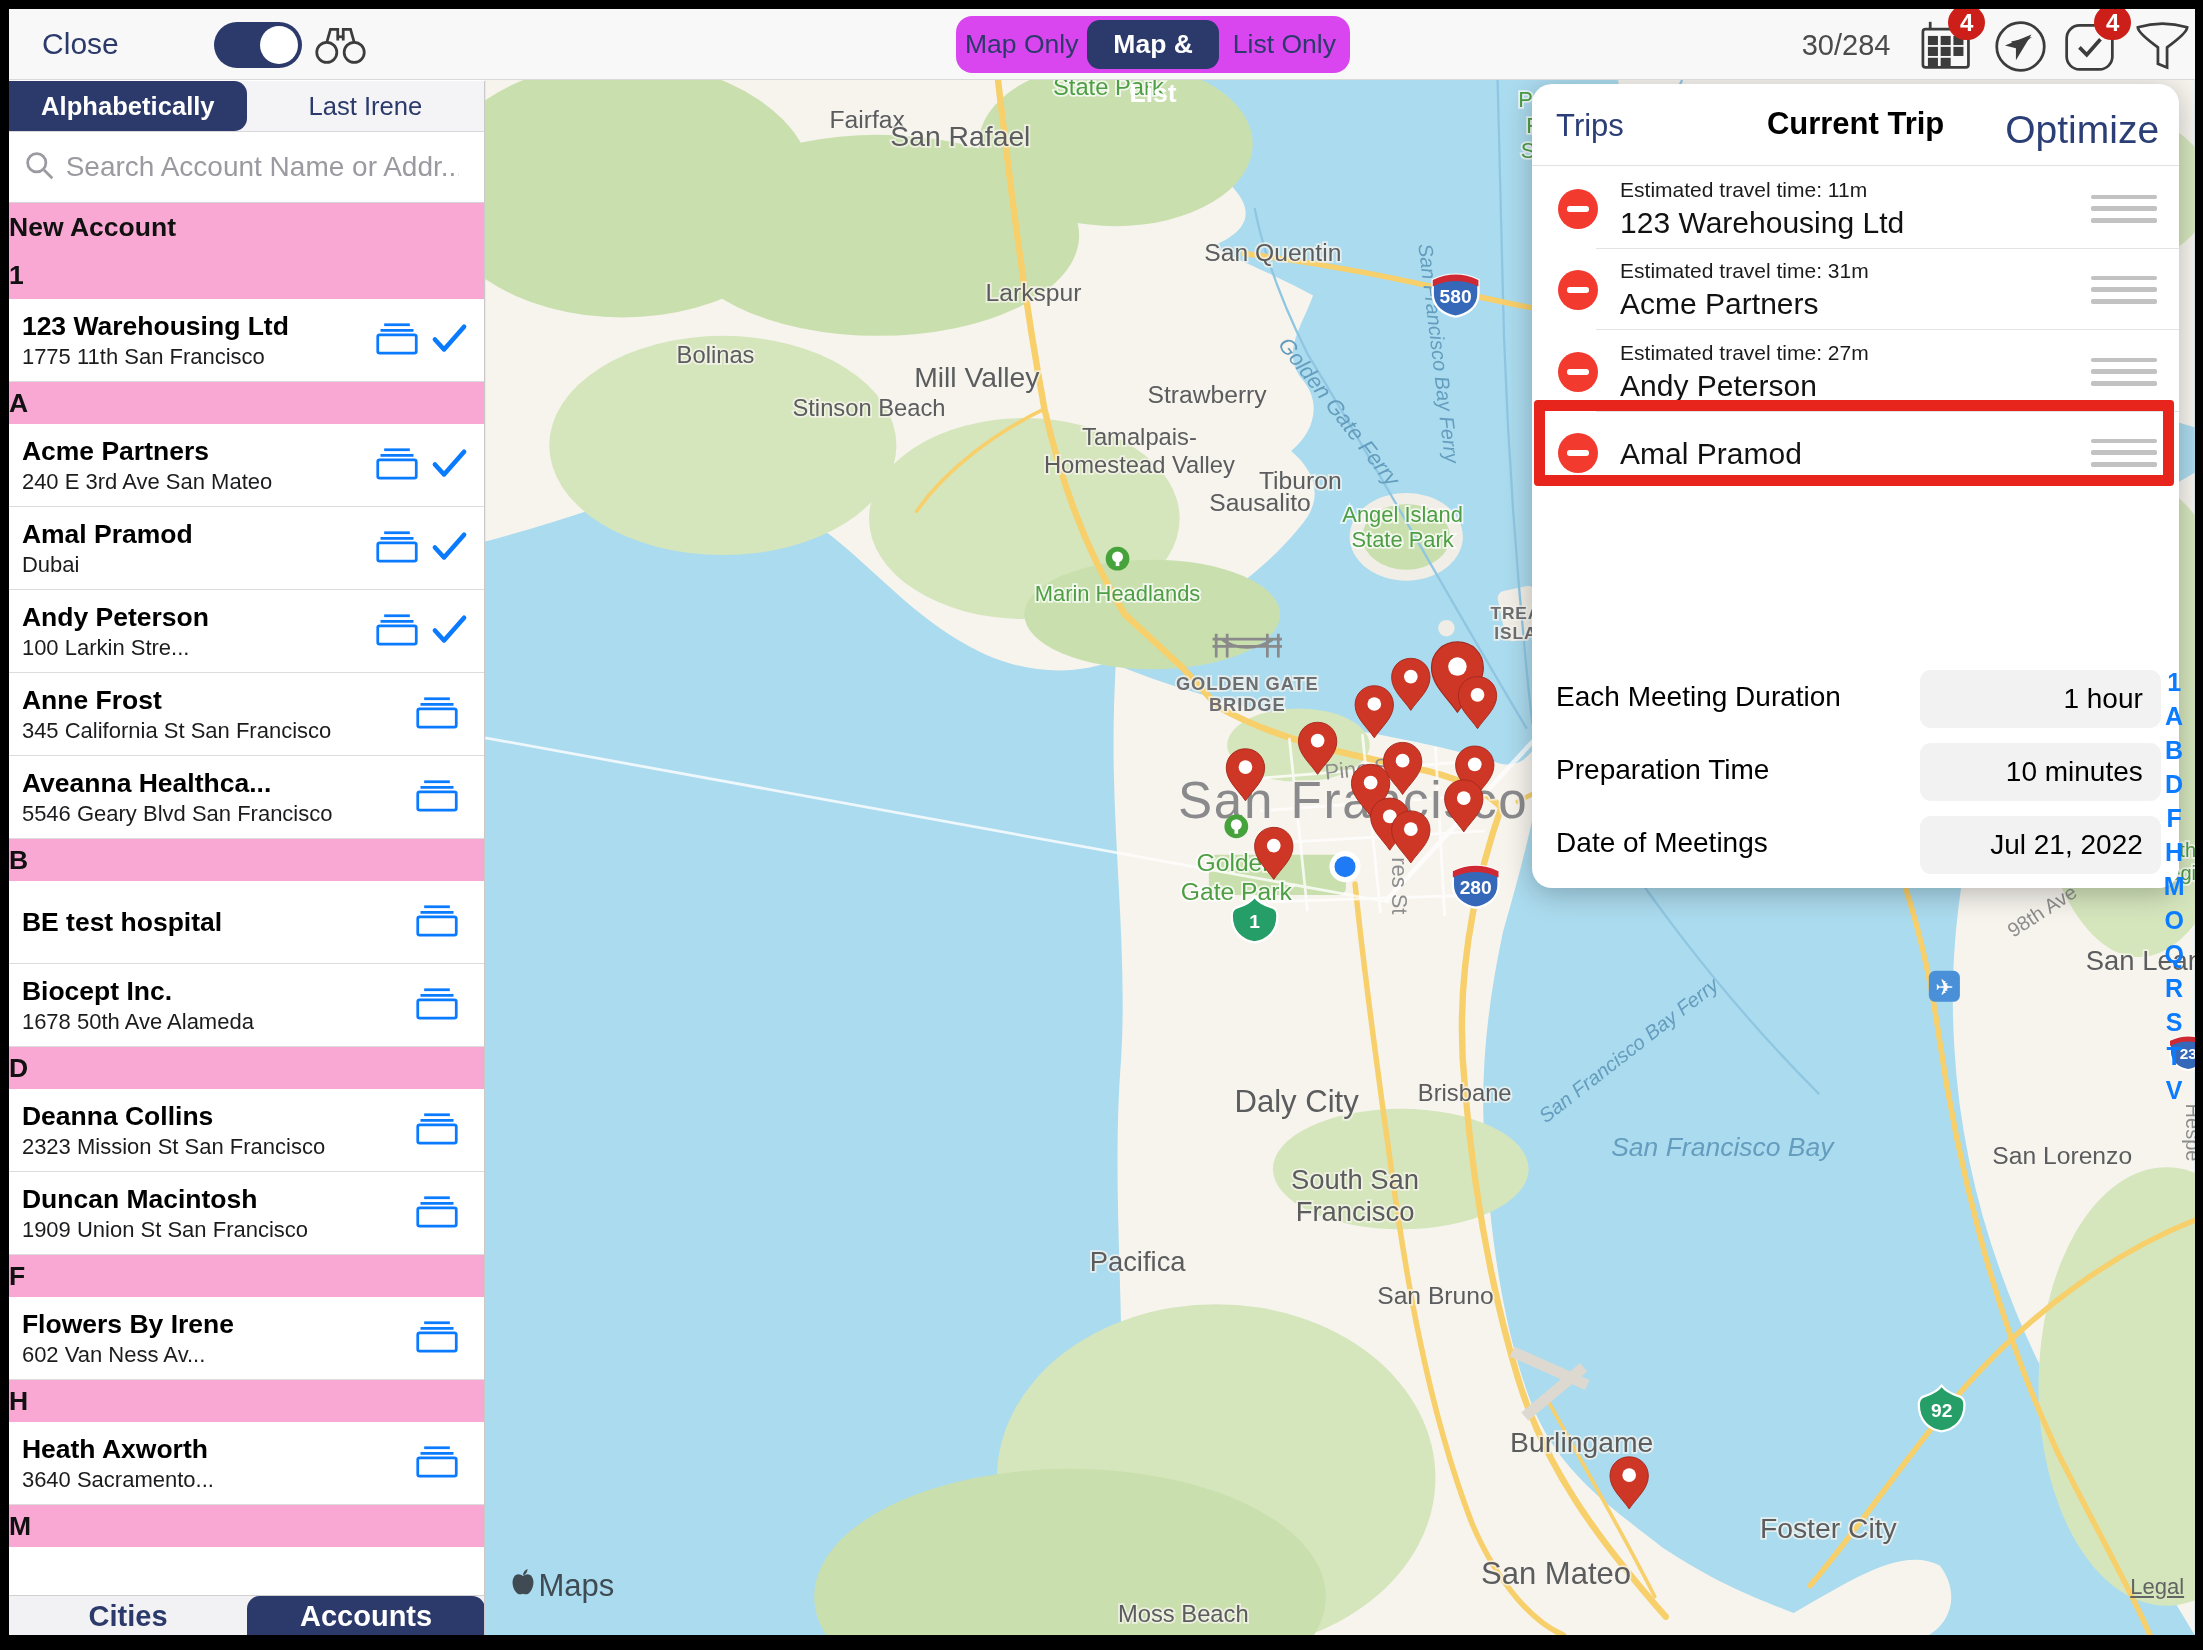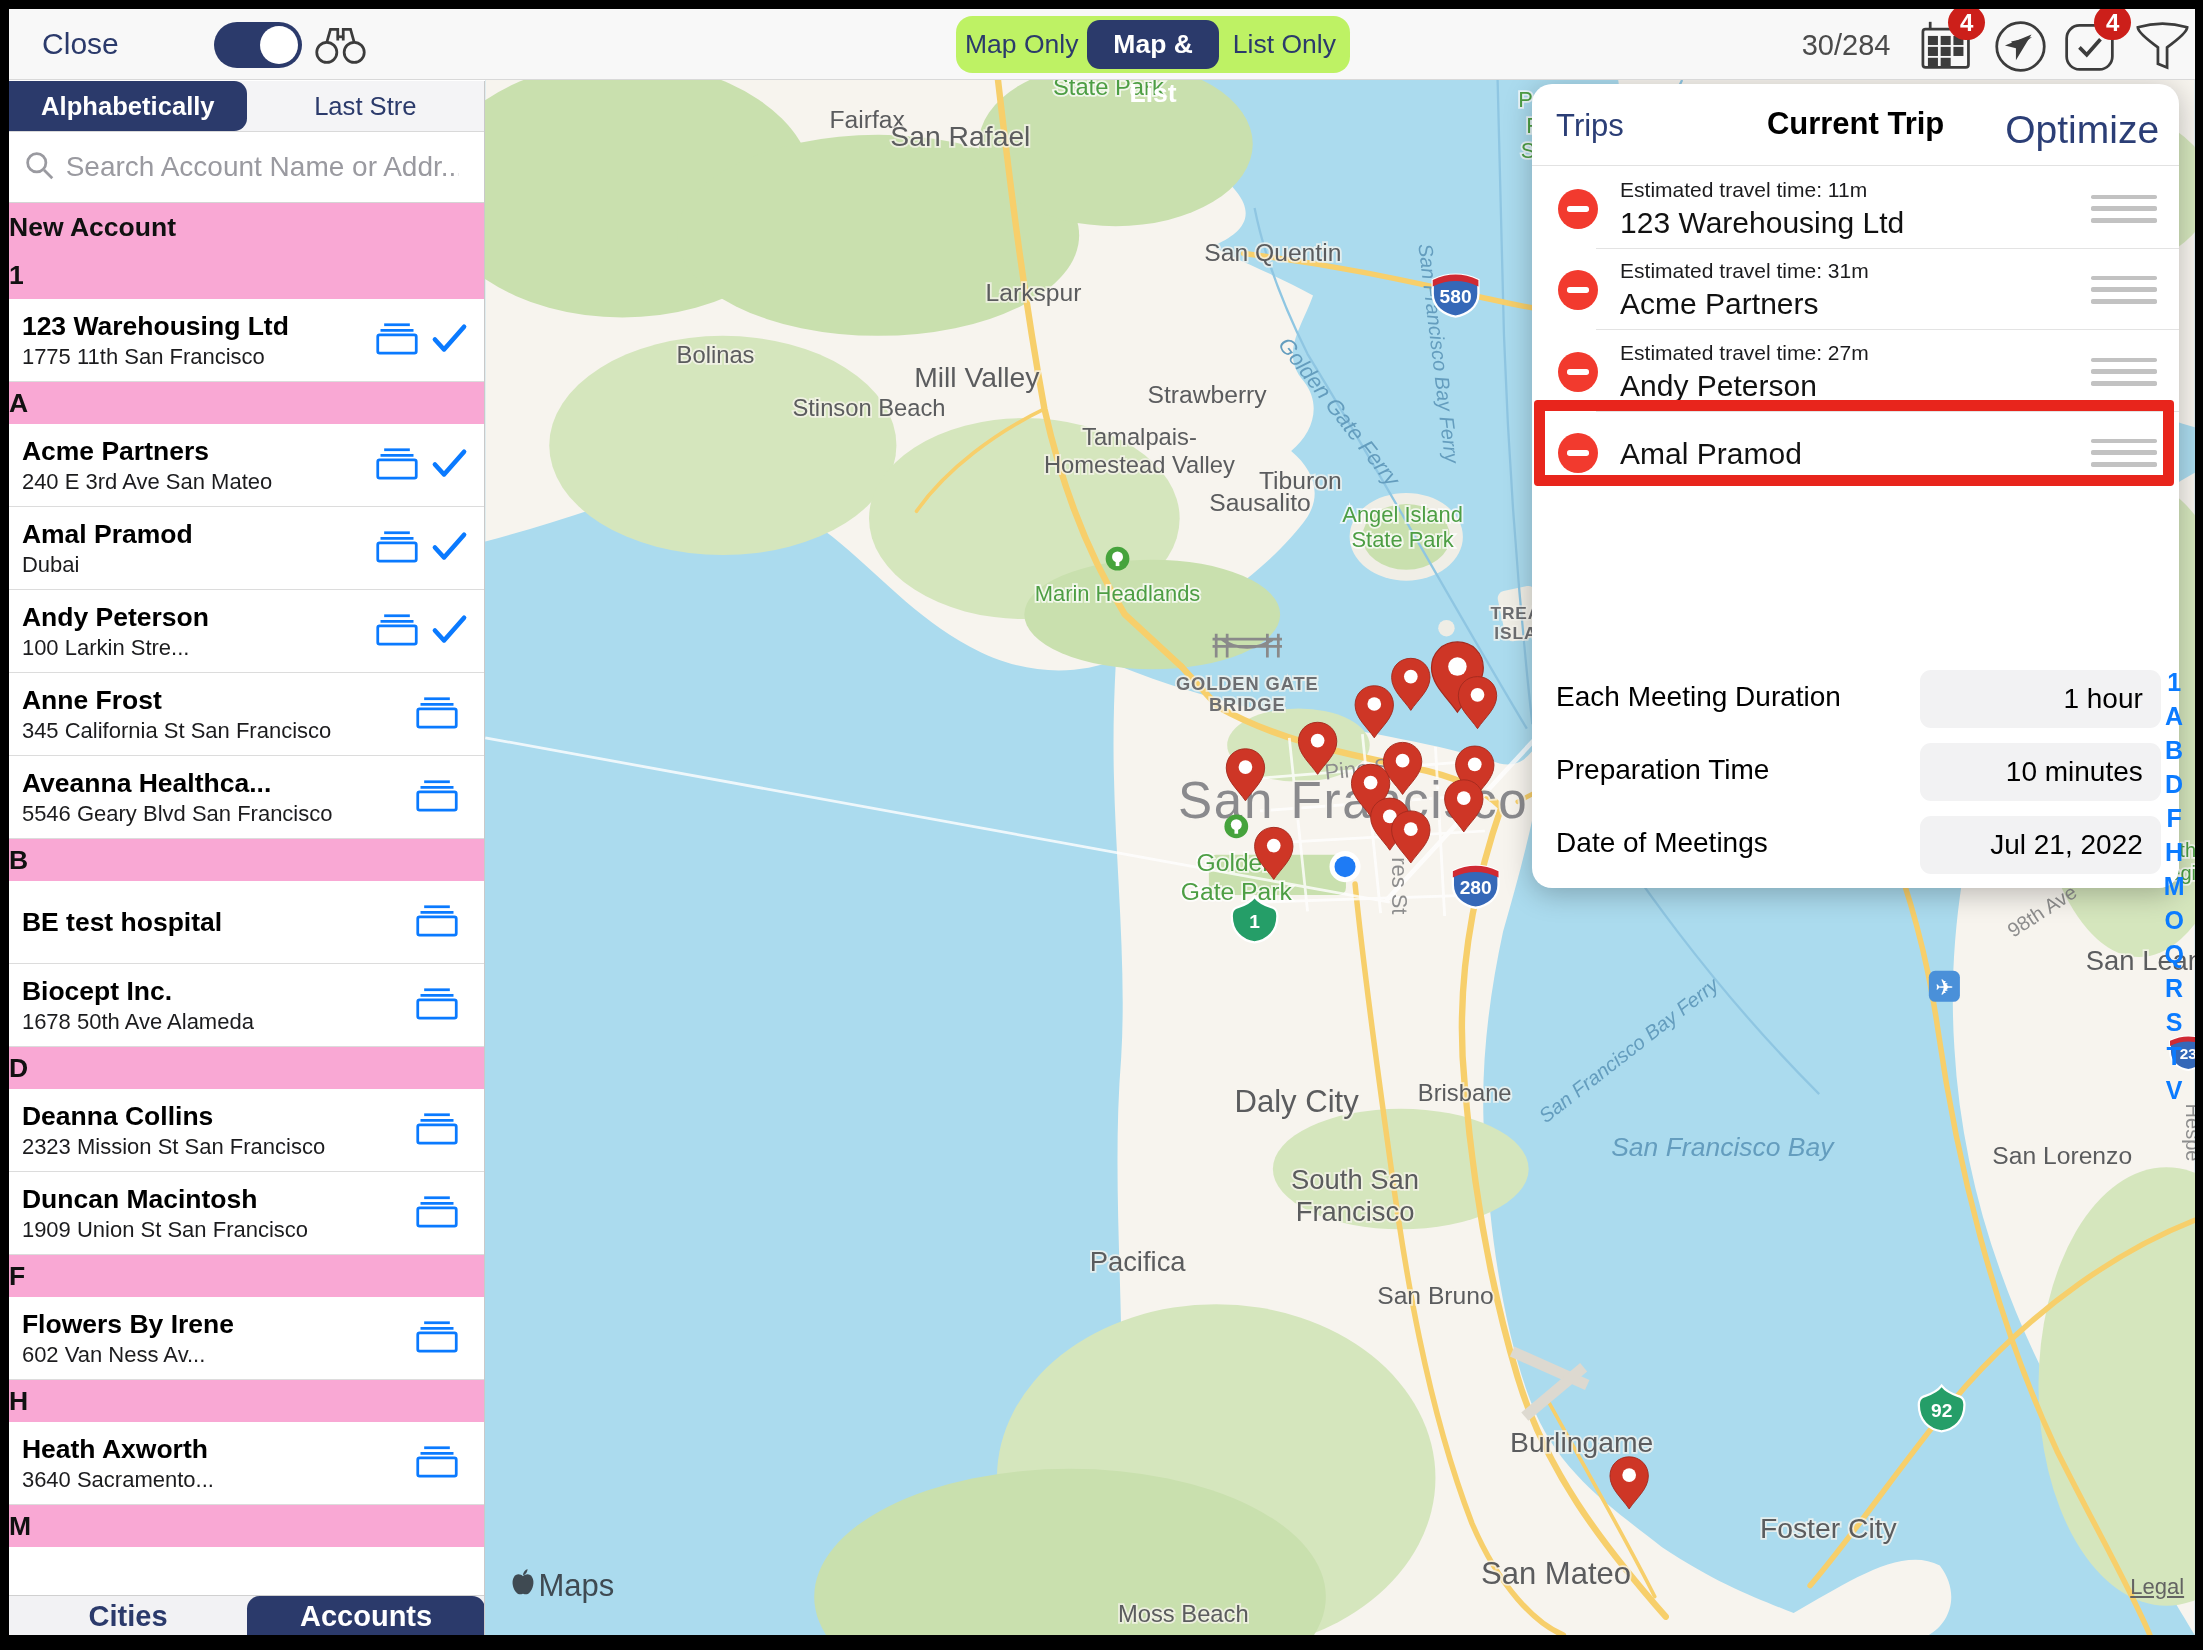--- a/index.html
+++ b/index.html
@@ -5,21 +5,21 @@
   * { margin:0; padding:0; box-sizing:border-box; }
   html,body { width:2204px; height:1650px; background:#000; font-family:"Liberation Sans", sans-serif; overflow:hidden; }
   #app { position:absolute; left:9.1px; top:9.1px; width:2186px; height:1626px; background:#fff; overflow:hidden; }
 
   
   #topbar { position:absolute; left:0; top:0; width:2186px; height:71px; background:#f8f8f8; border-bottom:0.9px solid #d9d9d9; z-index:40; }
   #close-btn { position:absolute; left:33px; top:18.3px; font-size:30px; color:#2b3a6b; cursor:pointer; }
   #toggle { position:absolute; left:205px; top:12.8px; width:88px; height:46px; background:#2b3a6b; border-radius:23px; }
   #toggle .knob { position:absolute; top:3.7px; left:46px; width:38px; height:38px; background:#fff; border-radius:50%; }
   #binoculars { position:absolute; left:305px; top:12.8px; }
-  #segmented { position:absolute; left:947px; top:7.3px; width:394px; height:57px; background:#bef264; border-radius:16.4px; display:flex; align-items:center; }
+  #segmented { position:absolute; left:947px; top:7.3px; width:394px; height:57px; background:#d946ef; border-radius:16.4px; display:flex; align-items:center; }
   .seg { flex:1; text-align:center; font-size:26.5px; color:#2b3a6b; height:49px; line-height:49px; margin:3.7px 0; border-radius:12.8px; }
   .seg.sel { background:#2b3a6b; color:#fff; font-weight:bold; }
   #counter { position:absolute; left:1782px; top:20px; width:110px; font-size:29px; color:#4b4b4b; text-align:center; }
   .tool-icon { position:absolute; top:11px; }
   .badge { position:absolute; min-width:37px; height:35px; background:#cc1f1a; border-radius:18.3px; color:#fff; font-size:24px; font-weight:bold; text-align:center; line-height:35px; z-index:41; }
 
   
   #sidebar { position:absolute; left:0; top:72px; width:476px; height:1554px; background:#fff; border-right:0.9px solid #c9c9c9; z-index:30; overflow:hidden; }
   #side-tabs { display:flex; height:51px; background:#f4f4f6; border-bottom:0.9px solid #d9d9d9; }
   .side-tab { flex:1; text-align:center; line-height:51px; font-size:25.6px; color:#2b3a6b; }
@@ -126,21 +126,21 @@
     <div class="tool-icon" style="left:2125px">
       <svg width="57" height="53" viewBox="0 0 62 58" fill="none" stroke="#3c3c3c" stroke-width="3">
         <path d="M4,8 Q31,0 58,8 Q58,14 36,30 L36,52 L26,48 L26,30 Q4,14 4,8 Z"></path>
       </svg>
     </div>
   </div>
 
   <div id="sidebar">
     <div id="side-tabs">
       <div class="side-tab sel">Alphabetically</div>
-      <div class="side-tab">Last Stre</div>
+      <div class="side-tab">Last Irene</div>
     </div>
     <div id="search-row">
       <span>
         <svg width="31" height="31" viewBox="0 0 34 34" fill="none" stroke="#9a9aa0" stroke-width="3">
           <circle cx="14" cy="14" r="10"></circle>
             <line x1="22" y1="22" x2="31" y2="31"></line>
         </svg>
       </span>
       <input id="search-input" placeholder="Search Account Name or Addr..." style="">
     </div>

